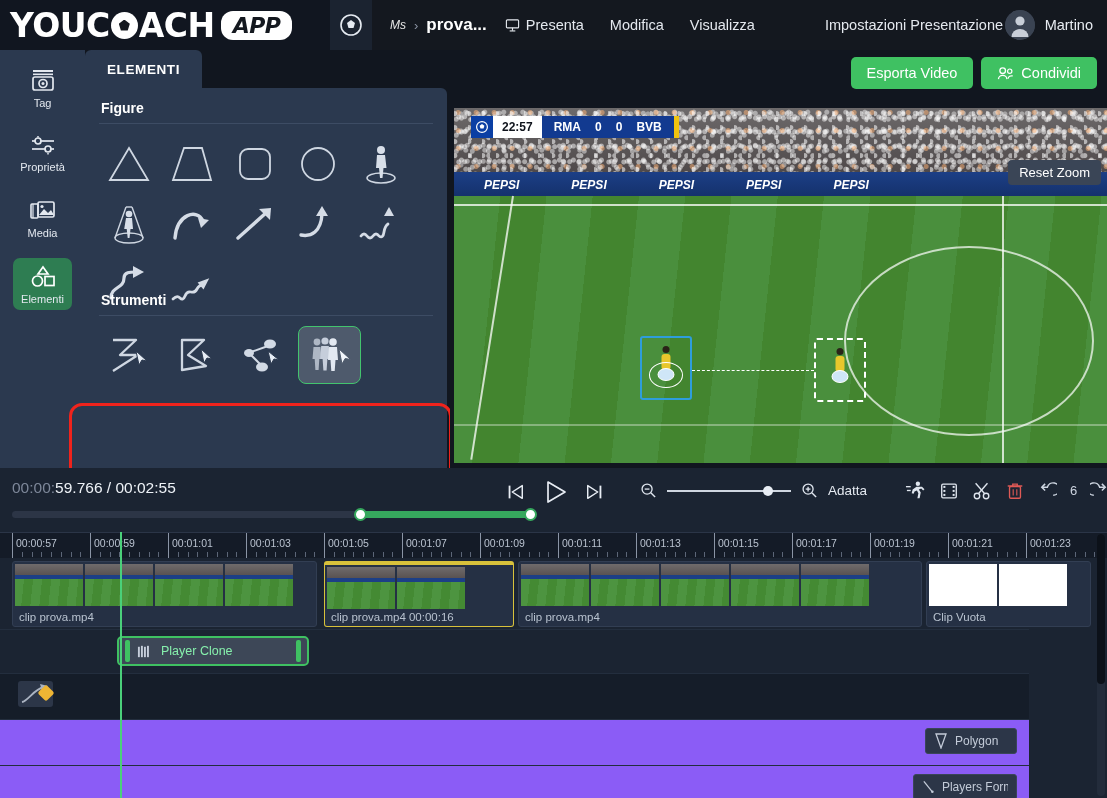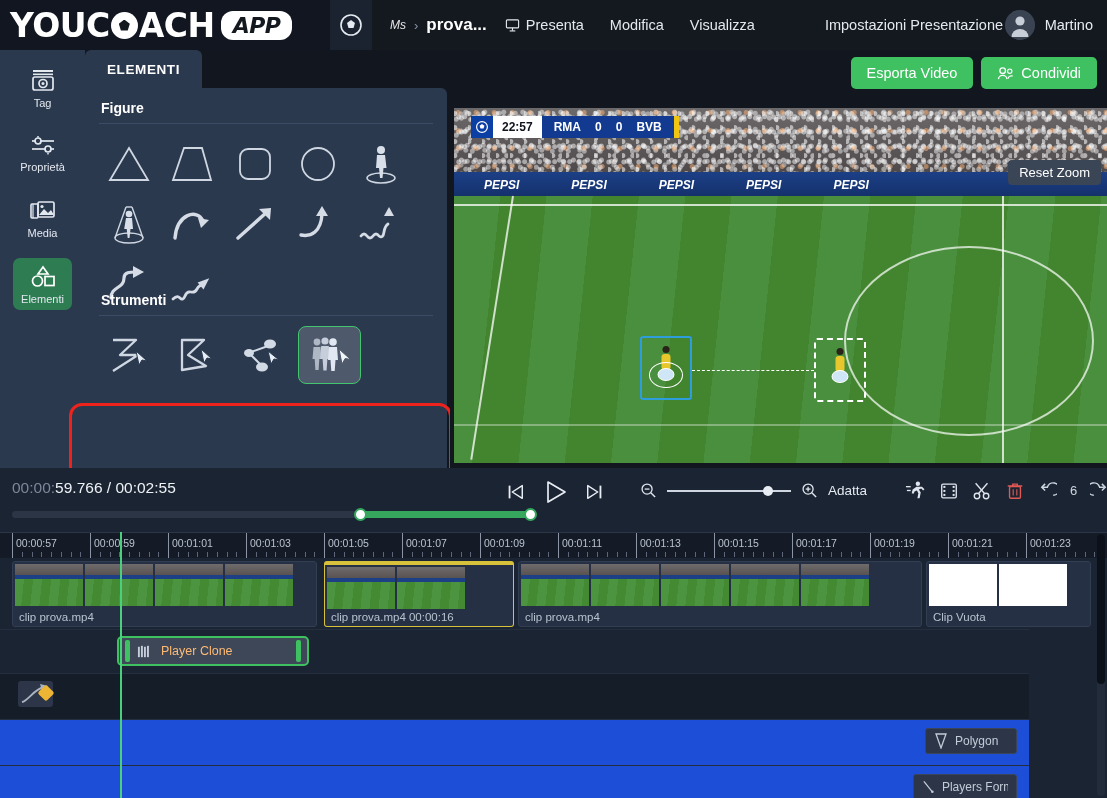--- a/index.html
+++ b/index.html
@@ -211,25 +211,25 @@
   .thumb .tpitch { position: absolute; left: 0; top: 15px; width: 100%; bottom: 0;
     background: repeating-linear-gradient(96deg,#4d9440 0 9px,#448a33 9px 18px); }
   .thumb.blank { background: #ffffff; }
   .clip-label { position: absolute; left: 6px; bottom: 3px; color: #b8c2cf; font-size: 11.5px; white-space: nowrap; }
   .track-obj { height: 44px; background: #1b2432; }
   .obj-clip {
     position: absolute; top: 6px; height: 30px; background: #3d4757;
     border: 2px solid #3fc162; border-radius: 5px; display: flex; align-items: center; padding: 0 6px; gap: 7px;
   }
   .obj-clip .handle { width: 5px; height: 22px; background: #3fc162; border-radius: 2px; }
-  .obj-label { color: #fdba74; font-size: 12.5px; }
+  .obj-label { color: #86efac; font-size: 12.5px; }
   .track-small { height: 46px; background: #151d29; }
   .mini-box { position: absolute; left: 18px; top: 7px; width: 35px; height: 26px; background: #2c3648; border-radius: 3px; overflow: hidden; }
   .kf { position: absolute; left: 40px; top: 13px; width: 12px; height: 12px; background: #eeb534; transform: rotate(45deg); border-radius: 2px; }
-  .row-plain { height: 46px; background: #1d4ed8; text-align: right; }
+  .row-plain { height: 46px; background: #8b5cf6; text-align: right; }
   .side-chip {
     position: absolute; right: 12px; width: 90px; height: 26px; background: #2c3648;
     border: 1px solid #3a4559; border-radius: 3px; display: flex; align-items: center; gap: 7px; padding: 0 8px;
   }
   .side-chip span { color: #c3cbd8; font-size: 12px; white-space: nowrap; overflow: hidden; }
   .playhead { position: absolute; left: 120px; top: 64px; width: 1.5px; height: 266px; background: #4ad07a; z-index: 8; }
   .vscroll { position: absolute; right: 2px; top: 66px; width: 8px; height: 262px; background: #232c3b; border-radius: 4px; }
   .vthumb { position: absolute; left: 0; top: 0; width: 8px; height: 150px; background: #0c1119; border-radius: 4px; cursor: pointer; }
   svg { display: block; }
 </style>

